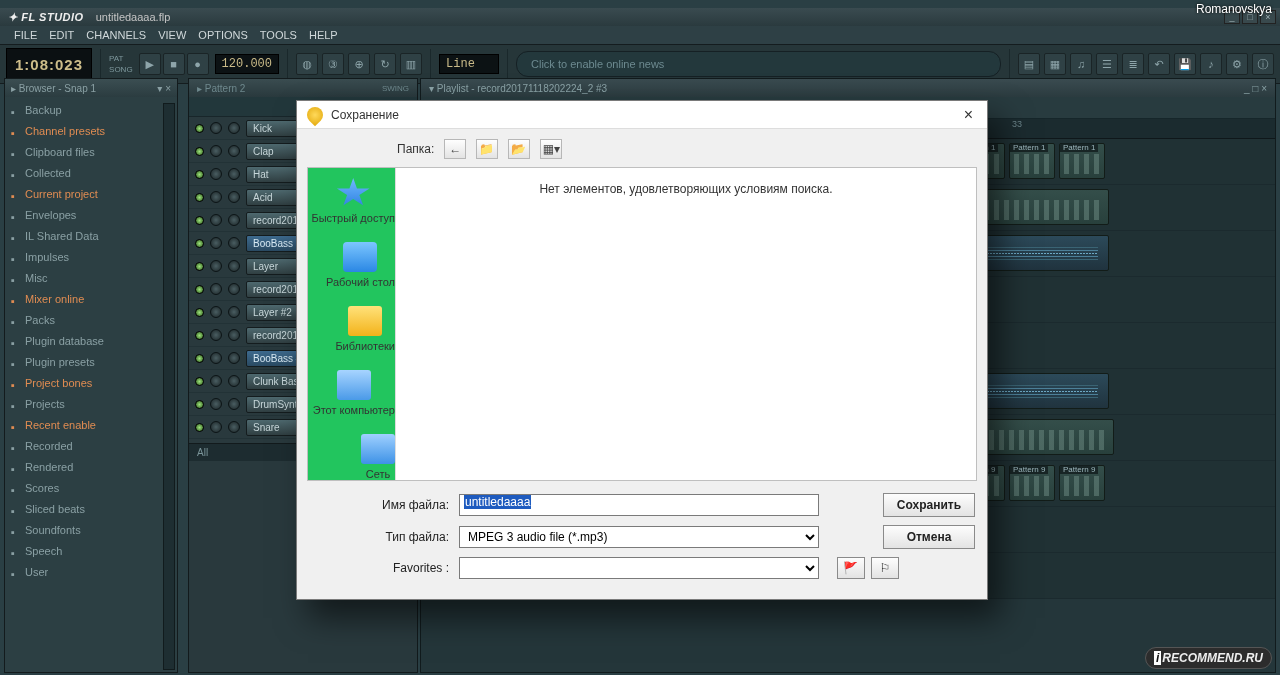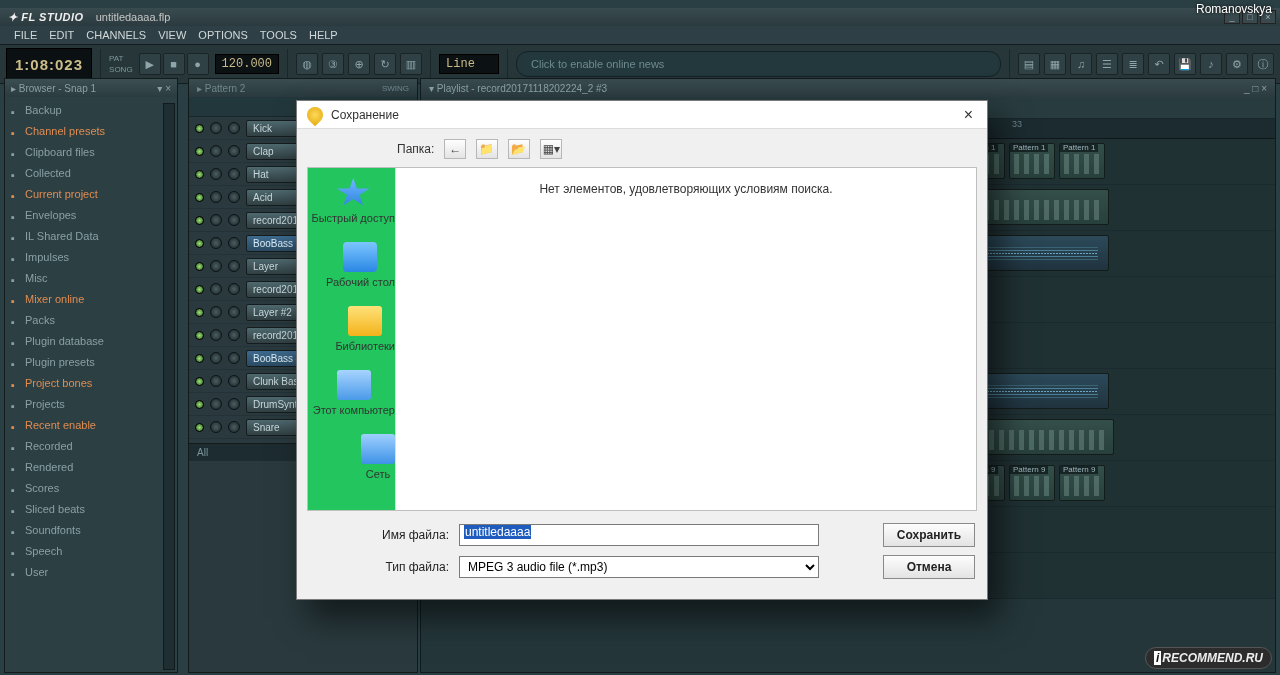--- a/index.html
+++ b/index.html
@@ -592,17 +592,25 @@
     </div>
     <div class="dlg-row">
       <span class="lab">Тип файла:</span>
       <select class="field sel">
         <option>MPEG 3 audio file (*.mp3)</option>
       </select>
       <div class="dlg-actions">
         <div class="dlg-btn">Отмена</div>
       </div>
     </div>
+    <div class="dlg-row">
+      <span class="lab">Favorites :</span>
+      <select class="field sel"><option></option></select>
+      <div style="display:flex;gap:6px;margin-left:8px">
+        <div class="flagbtn">🚩</div>
+        <div class="flagbtn">⚐</div>
+      </div>
+    </div>
   </div>
 </div>
 
 <div class="wm-top">Romanovskya</div>
 <div class="wm-bot"><span class="i">i</span><span>RECOMMEND.RU</span></div>
 
 </body></html>

